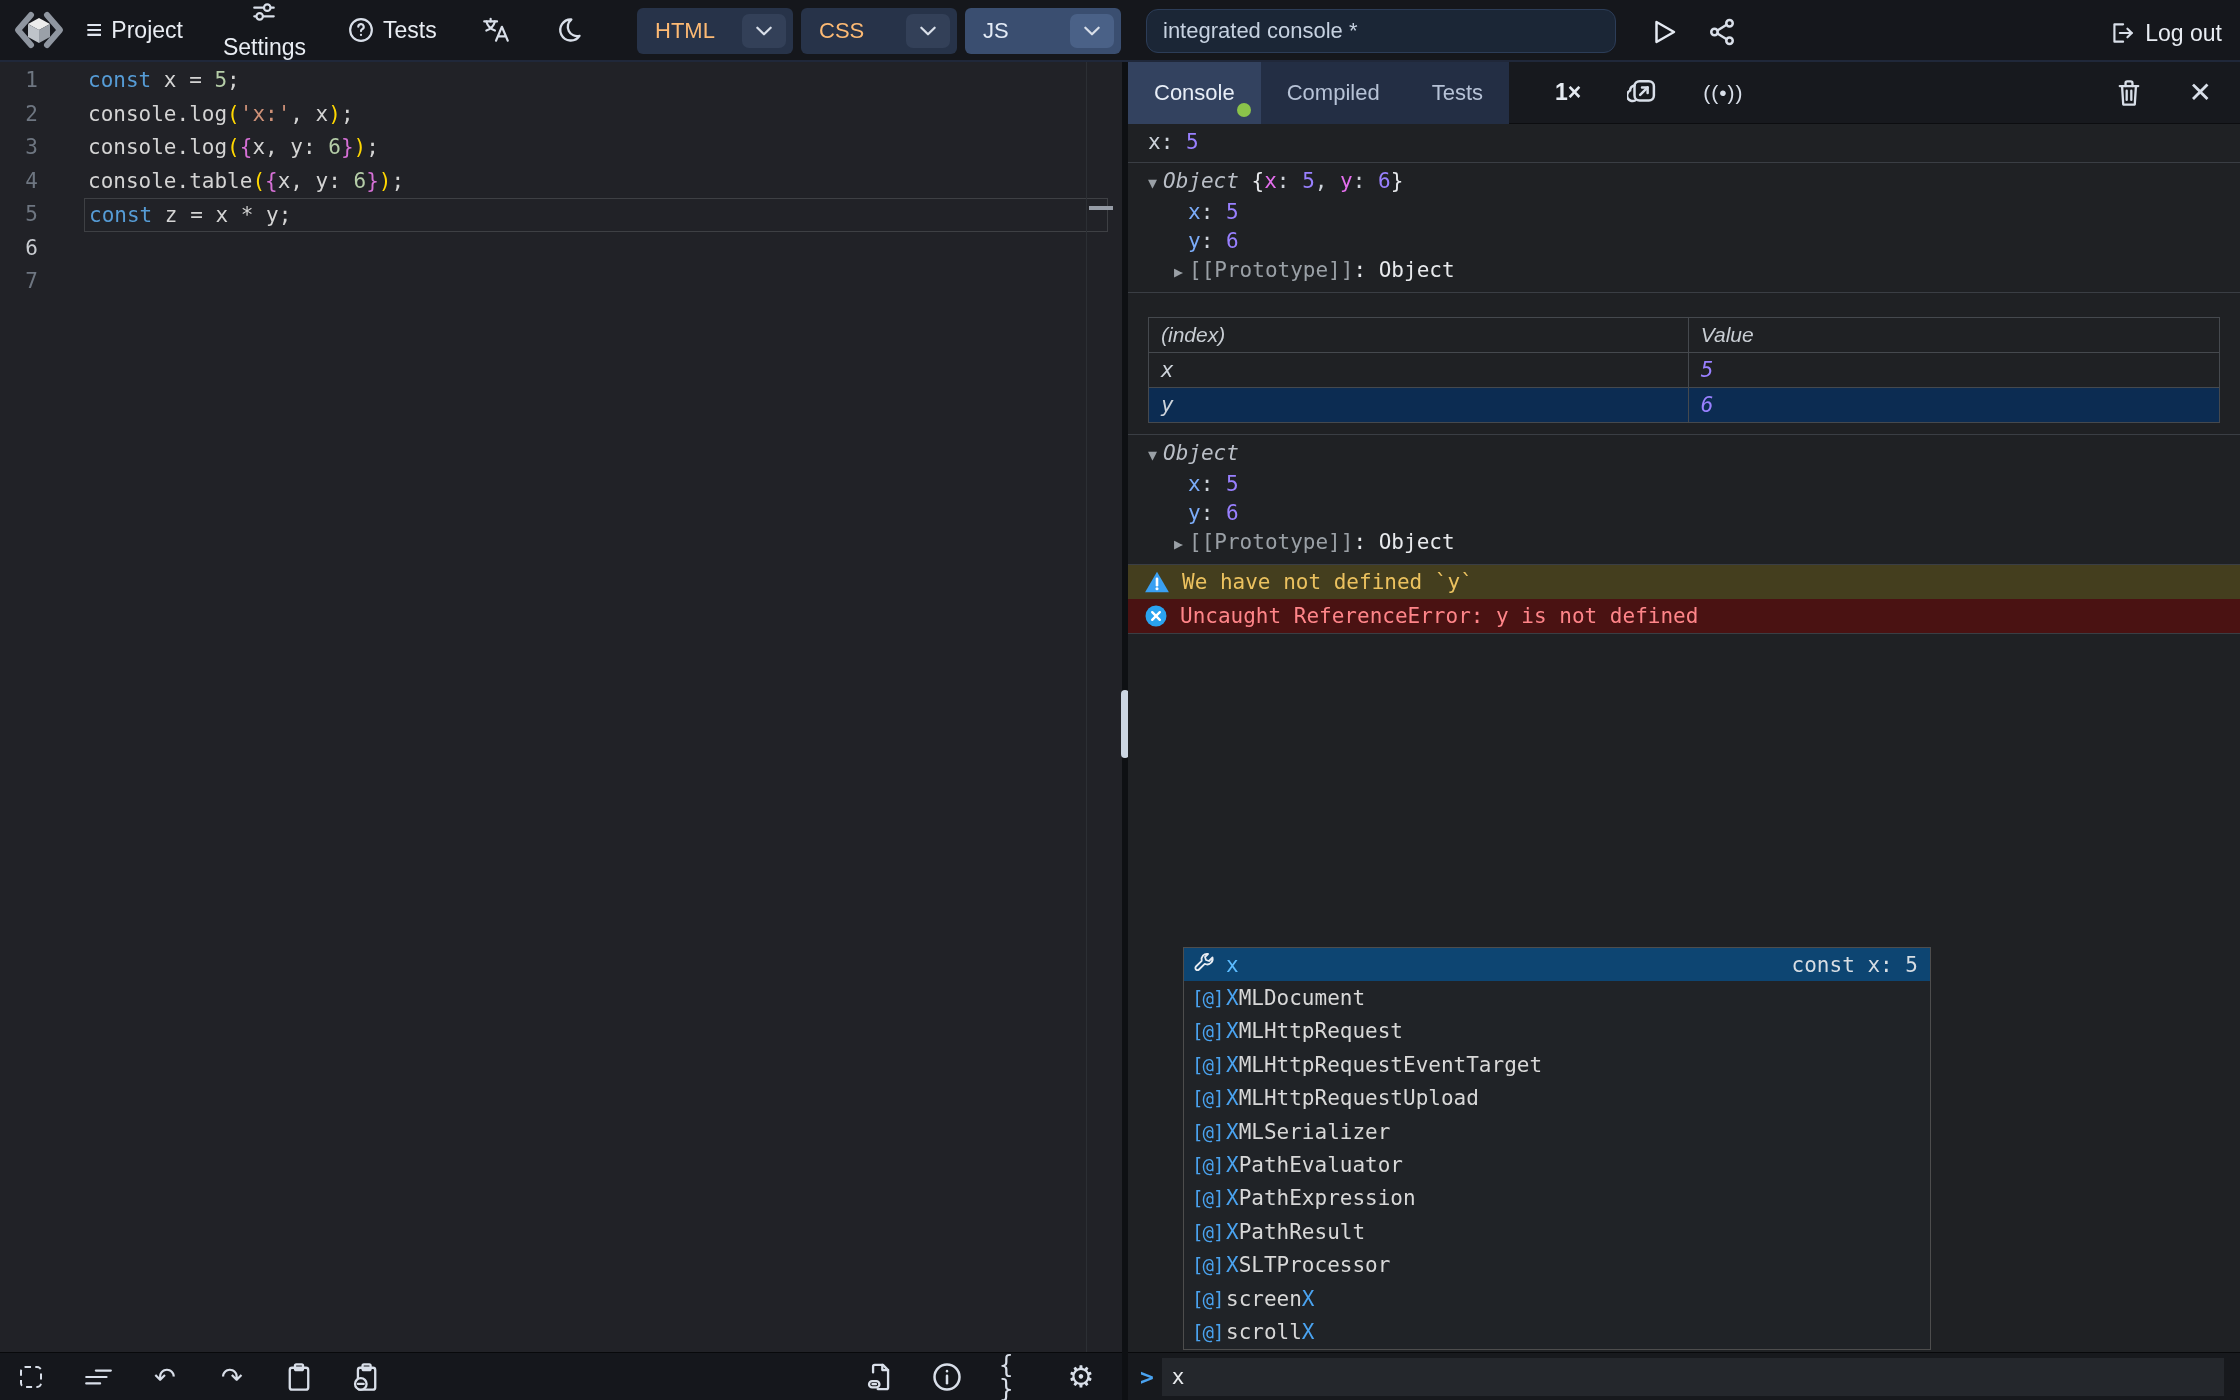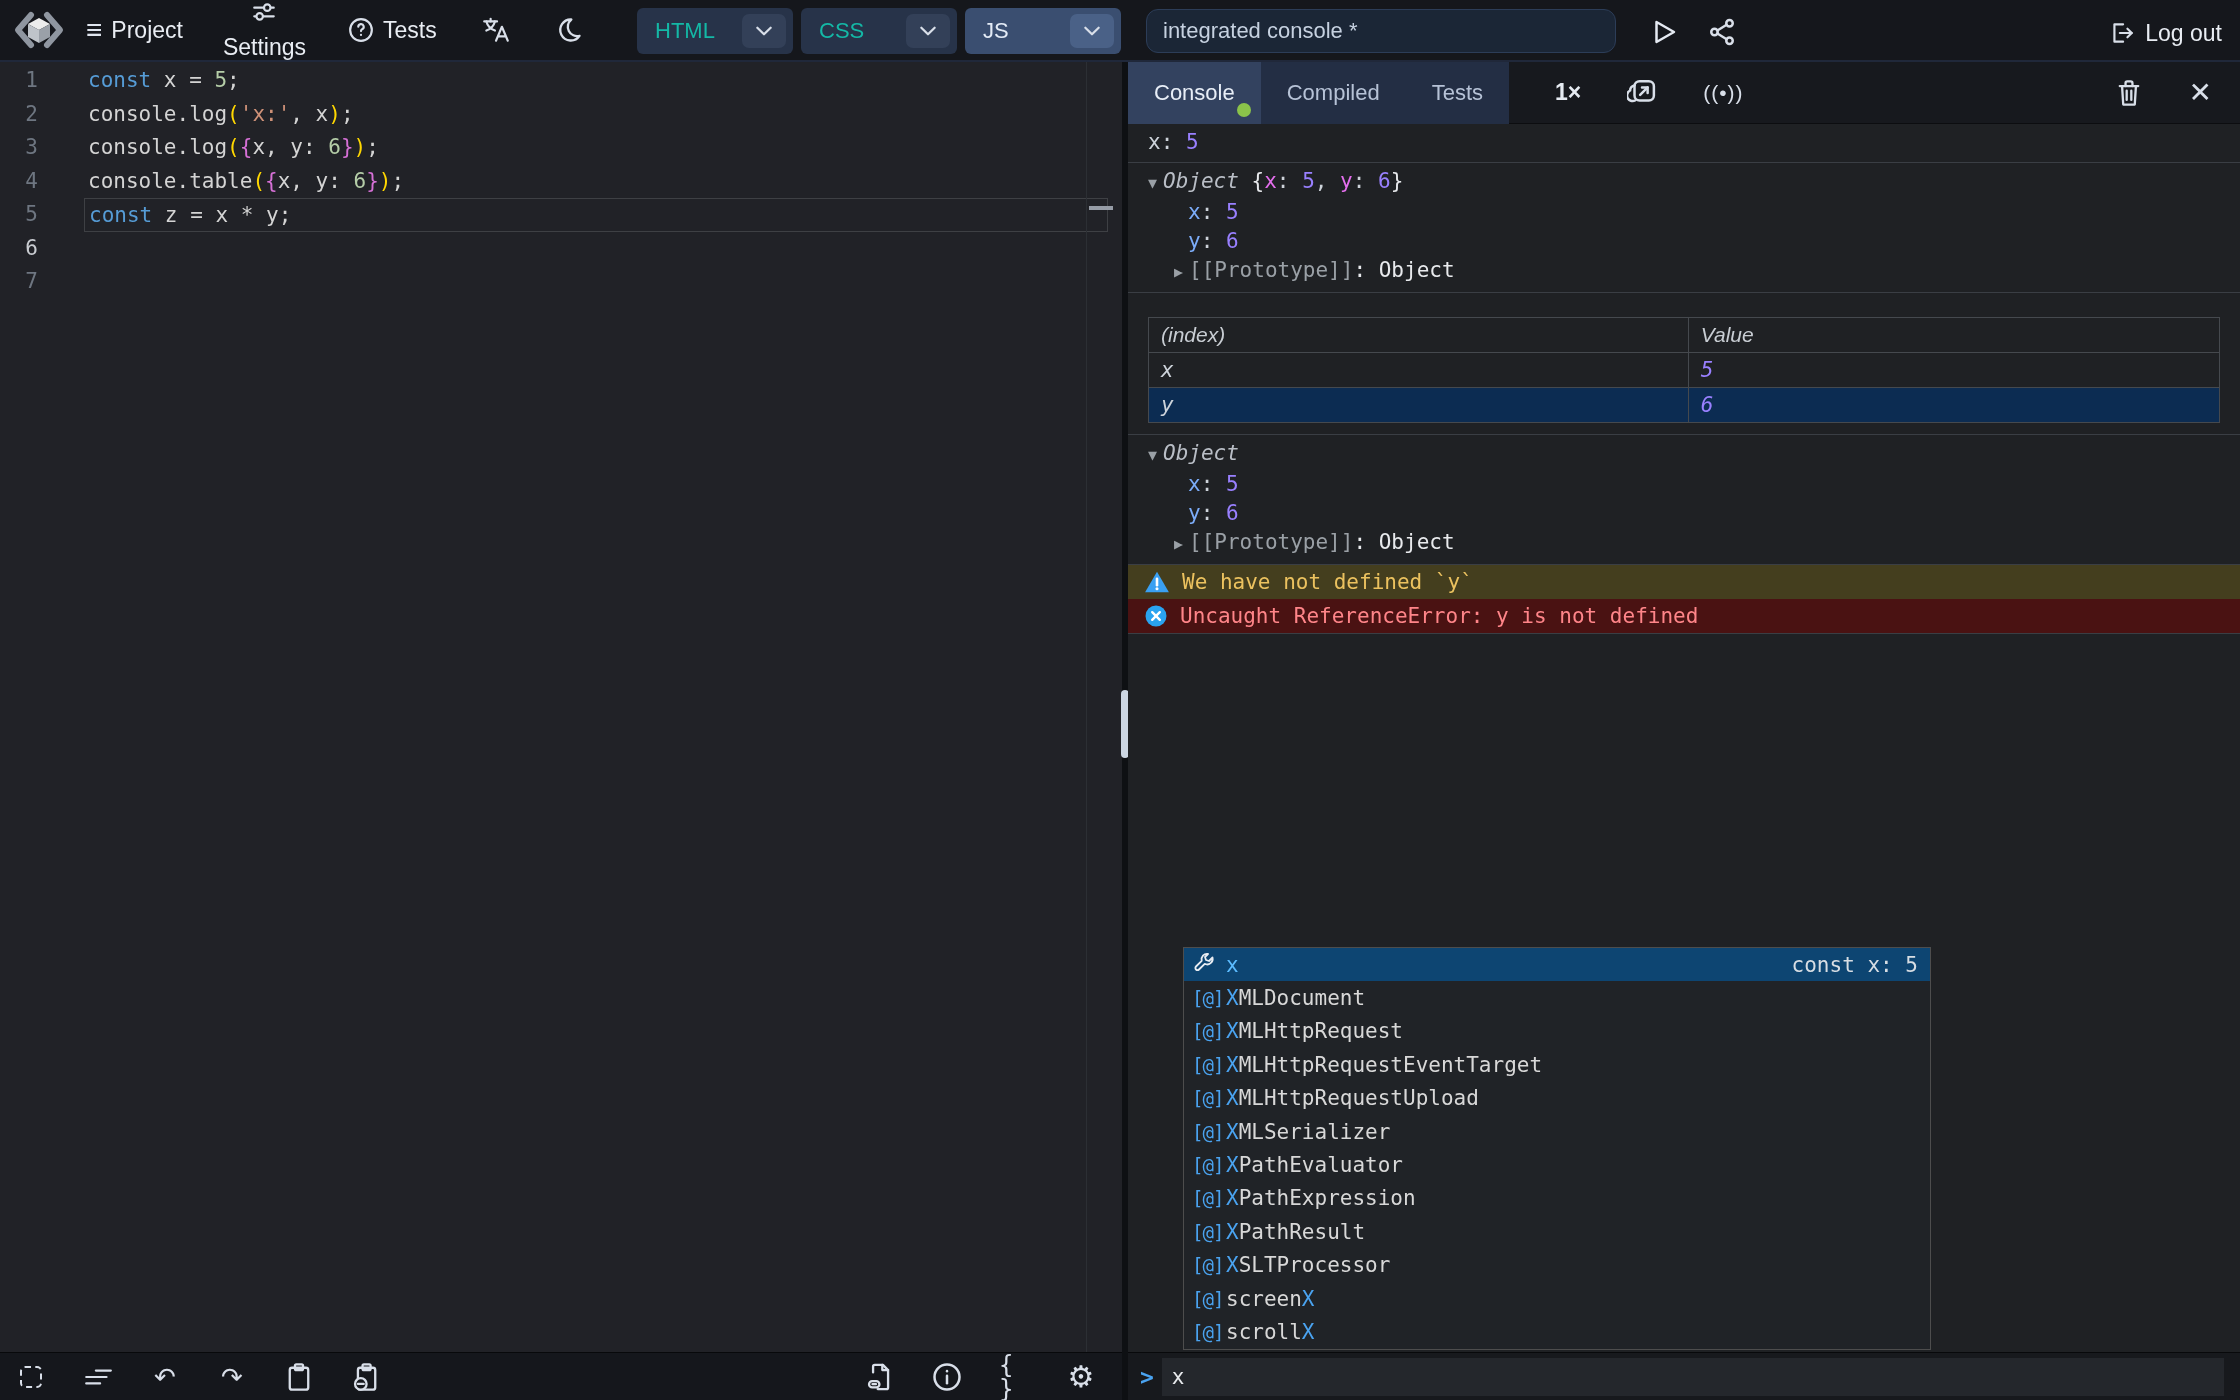--- a/index.html
+++ b/index.html
@@ -15,21 +15,21 @@
   .menu-btn { display:flex; align-items:center; gap:9px; font-size:23px; color:#e9edf3; cursor:pointer; }
   .menu-btn .glyph { font-size:28px; line-height:1; color:#dfe5ee; }
   .mb-project { margin-left:20px; } .mb-settings { margin-left:40px;flex-direction:column; } .mb-help { margin-left:42px; }
   .hdr-icon { margin-left:44px; display:flex; align-items:center; }
   svg.ic { stroke:#d9dfe9; fill:none; stroke-width:2; stroke-linecap:round; stroke-linejoin:round; }
 
   .editor-tabs { position:absolute; left:637px; top:8px; display:flex; gap:8px; }
   .etab { position:relative; width:156px; height:46px; background:#273349; border-radius:6px;
           display:flex; align-items:center; cursor:pointer; }
   .etab.active { background:#3a4e70; }
-  .etab .lbl { margin-left:18px; font-size:22px; color:#14b8a6; }
+  .etab .lbl { margin-left:18px; font-size:22px; color:#fdba74; }
   .etab.active .lbl { color:#e3ebf6; }
   .etab .chev { position:absolute; right:7px; top:6px; width:44px; height:34px; border-radius:7px;
                 background:#334058; display:flex; align-items:center; justify-content:center; }
   .etab.active .chev { background:#4a6187; }
 
   .title-input { position:absolute; left:1146px; top:9px; width:470px; height:44px;
                  background:#1b2636; border:1.5px solid #2c3d58; border-radius:12px;
                  color:#c6d1e0; font-size:22px; padding-left:16px; outline:none;
                  font-family:"Liberation Sans", sans-serif; }
   .hdr-action { position:absolute; top:14px; width:36px; height:36px; display:flex;

